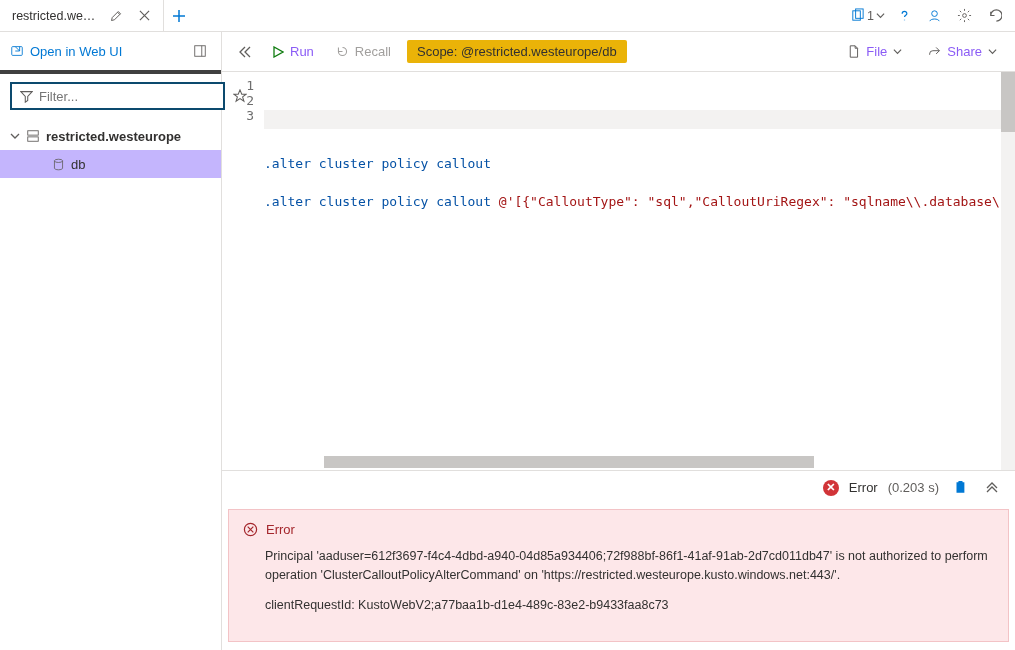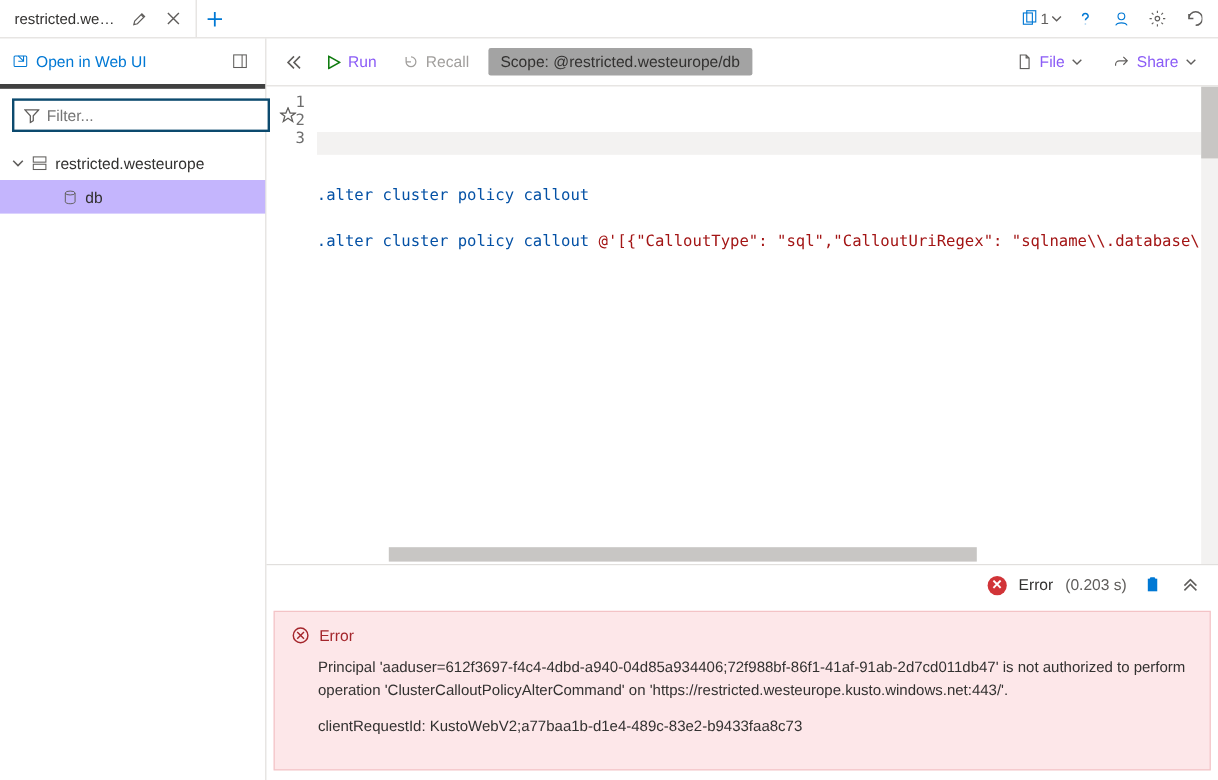--- a/index.html
+++ b/index.html
@@ -40,28 +40,28 @@
     .main { display:flex; flex:1; min-height:0; }
     
     .sidebar { width:222px; border-right:1px solid #e1dfdd; display:flex; flex-direction:column; }
     .side-top { display:flex; align-items:center; gap:6px; padding:8px 10px; border-bottom:4px solid #404040; }
     .open-web { display:flex; align-items:center; gap:6px; color:#0078d4; font-size:13px; flex:1;}
     .side-filter { display:flex; align-items:center; gap:8px; padding:8px 10px; }
     .filter-box { flex:1; display:flex; align-items:center; gap:6px; border:2px solid #0c4a6e; height:28px; padding:0 8px; color:#605e5c; background:#fff; }
     .filter-box input { border:none; outline:none; flex:1; font-size:13px; color:#323130; background:transparent; }
     .tree { padding:4px 0; font-size:13px; }
     .tree-row { display:flex; align-items:center; gap:6px; height:28px; padding:0 10px; }
-    .tree-row.cluster { font-weight:400; }
+    .tree-row.cluster { font-weight:700; }
     .tree-row.db { padding-left:52px; background:#c4b5fd; }
     
     .content { flex:1; display:flex; flex-direction:column; min-width:0; }
     .toolbar { display:flex; align-items:center; gap:10px; height:40px; padding:0 12px; border-bottom:1px solid #e1dfdd; }
     .tbtn { display:inline-flex; align-items:center; gap:6px; color:#8b5cf6; font-size:13px; padding:4px 6px; }
     .tbtn.muted { color:#a19f9d; }
-    .scope { background:#a3a3a3; padding:4px 10px; border-radius:2px; font-size:13px; }
+    .scope { background:#eab308; padding:4px 10px; border-radius:2px; font-size:13px; }
     .toolbar-right { margin-left:auto; display:flex; align-items:center; gap:14px; }
     
     .editor-wrap { flex:1; display:flex; min-height:0; position:relative; overflow:hidden; }
     .gutter { width:42px; text-align:right; padding:6px 10px 0 0; font-family:Consolas,monospace; font-size:13px; color:#6e6e6e; user-select:none; }
     .code { flex:1; padding:6px 0 0 0; font-family:Consolas,monospace; font-size:13px; line-height:19px; white-space:pre; overflow:hidden; position:relative; }
     .line-hl { position:absolute; left:0; right:0; height:19px; background:#f3f2f1; }
     .code span.kw { color:#0451a5; }
     .code span.str { color:#a31515; }
     .vscroll { position:absolute; right:0; top:0; bottom:0; width:14px; background:#f3f2f1; }
     .vscroll-thumb { position:absolute; right:0; top:0; width:14px; height:60px; background:#c8c6c4; }

